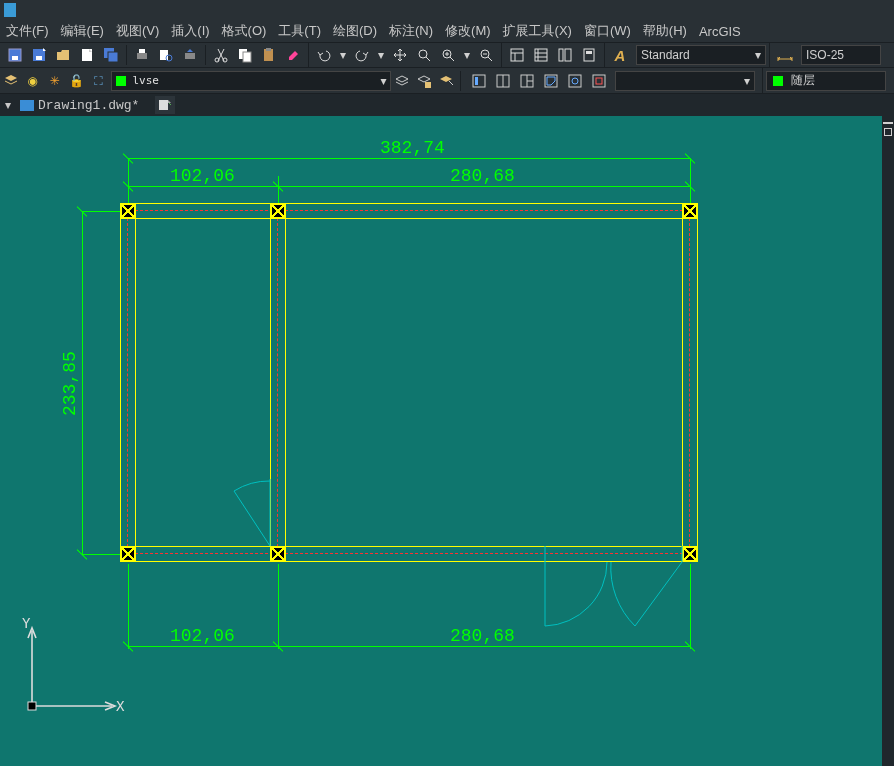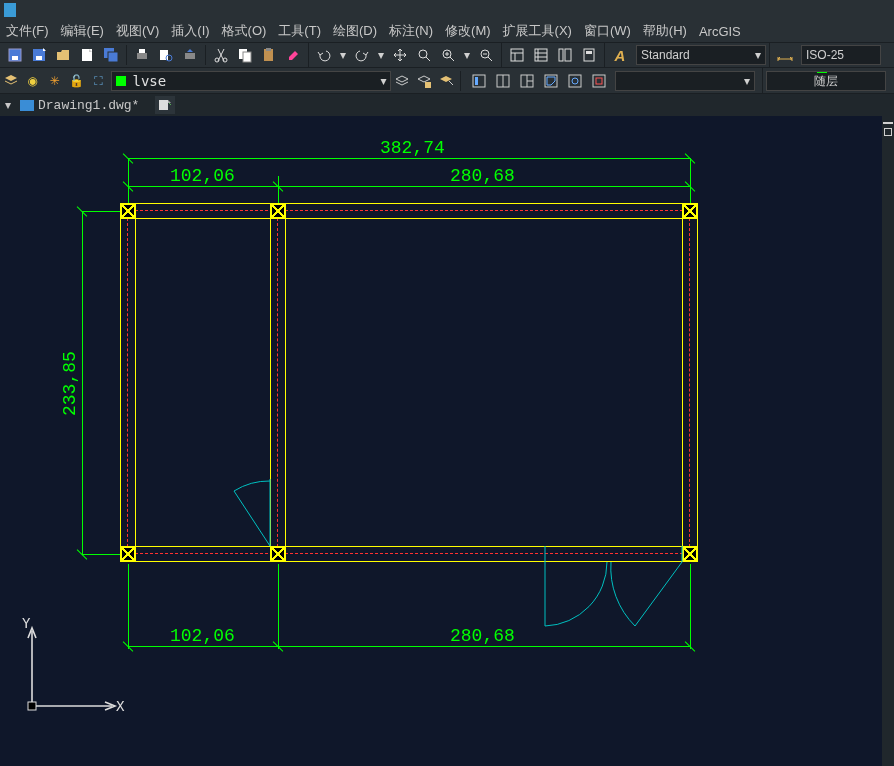--- a/index.html
+++ b/index.html
@@ -19,40 +19,40 @@
   .tb-sep { width: 1px; height: 20px; background: #1a1f23; margin: 0 3px; }
   .tb-group { display: flex; align-items: center; border-right: 1px solid #1a1f23; padding: 0 3px; height: 100%; }
 
   
   svg { display: block; }
 
   
   .layer-row { height: 26px; background: #293035; display: flex; align-items: center; border-bottom: 1px solid #1a1f23; }
   .layer-dropdown { height: 20px; min-width: 280px; background: #1a1f23; border: 1px solid #444; display: flex; align-items: center; padding: 0 4px; margin-left: 2px; }
   .layer-swatch { width: 10px; height: 10px; background: #00ff00; margin-right: 6px; }
-  .layer-name { color: #e0e0e0; font-family: "SimSun", monospace; font-size: 14px; flex: 1; }
+  .layer-name { color: #e0e0e0; font-family: "SimSun", monospace; font-size: 11px; flex: 1; }
   .layer-chevron { margin-left: auto; }
   .small-dd { height: 20px; background: #1a1f23; border: 1px solid #444; min-width: 50px; display:flex; align-items:center; padding:0 4px; margin:0 4px;}
 
   
   .text-style-dd, .dim-style-dd { height: 20px; background: #1a1f23; border:1px solid #444; display:flex; align-items:center; padding:0 4px; min-width:130px; margin-left:4px;}
   
   
   .doc-tab-strip { height: 22px; background: #20272c; display: flex; align-items: center; padding-left: 2px; }
   .doc-tab { height: 20px; display: flex; align-items: center; padding: 0 10px 0 6px; font-family: "SimSun","Courier New",monospace; font-size: 13px; color: #c8c8c8; cursor:pointer; position:relative; margin-right:2px;}
   .doc-tab .tab-icon { width:14px; height:11px; background:#3a8dd6; margin-right:4px; position:relative;}
   .doc-tab .tab-icon::before { content:''; position:absolute; left:1px; top:2px; font-size:6px; color:#fff;}
   .doc-tab.active { background:#3a6ea5; color:#fff; }
   .doc-tab .close { margin-left:10px; color:#fff; font-size:13px;}
   .doc-new-btn { width:20px; height:18px; background:#2c343a; display:flex; align-items:center; justify-content:center; margin-left:4px; cursor:pointer;}
   .doc-tab-strip .arrow-btn { width:12px; height:18px; color:#c8c8c8; display:flex; align-items:center; justify-content:center; cursor:pointer;}
   
   
   .workspace { position: relative; flex:1; display:flex; height: calc(766px - 20px - 22px - 26px - 26px - 22px); }
-  .canvas { background:#0f172a; flex:1; position:relative; overflow:hidden; }
+  .canvas { background:#0f766e; flex:1; position:relative; overflow:hidden; }
   .right-gutter { width:12px; background:#20272c; display:flex; flex-direction:column; align-items:center; padding-top:6px; }
   .right-gutter .dash { width:10px; height:2px; background:#d0d0d0; margin-bottom:4px;}
   .right-gutter .sq { width:8px; height:8px; border:1px solid #d0d0d0;}
 
   
   .dim-text { position:absolute; color:#00ff00; font-family:"SimSun","Courier New",monospace; font-size:18px; white-space:nowrap; }
   .dim-text.vert { transform: rotate(-90deg); transform-origin: left top; }
   .dim-line-h { position:absolute; height:1px; background:#00ff00; }
   .dim-line-v { position:absolute; width:1px; background:#00ff00; }
   .dim-tick { position:absolute; width:10px; height:10px; }
@@ -332,21 +332,21 @@
           <svg width="16" height="16">
             <rect x="2" y="2" width="12" height="12" fill="none" stroke="#ccc"></rect>
             <rect x="5" y="5" width="6" height="6" fill="none" stroke="#f55"></rect>
           </svg>
         </div>
     <div class="small-dd" style="min-width:140px;">
           <span style="margin-left:auto">▾</span>
         </div>
   </div>
   <div class="tb-group" style="border-right:none; margin-left:auto; padding-right:8px;">
-    <div style="display:flex; align-items:center; min-width:120px; height:20px; background:#1a1f23; border:1px solid #444; padding:0 6px;flex-direction:column;">
+    <div style="display:flex; align-items:center; min-width:120px; height:20px; background:#1a1f23; border:1px solid #444; padding:0 6px;">
        <span style="width:10px; height:10px; background:#00ff00; margin-right:8px;"></span>
        <span>随层</span>
     </div>
   </div>
 </div>
 
 <div class="doc-tab-strip">
   <div class="arrow-btn">▾</div>
   <div class="doc-tab">
     <span class="tab-icon"></span>

